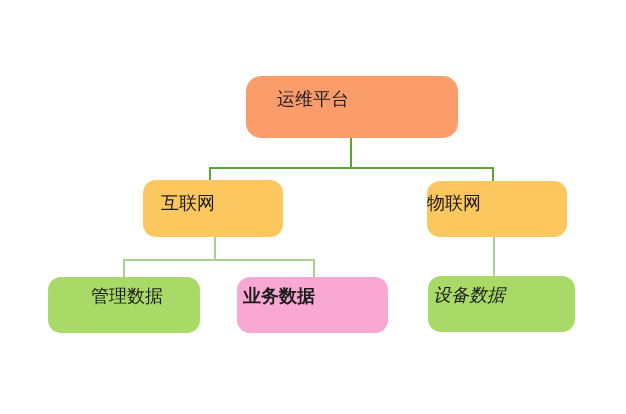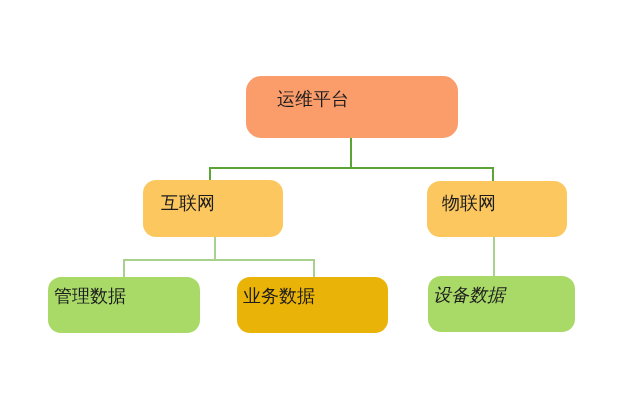--- a/index.html
+++ b/index.html
@@ -19,22 +19,22 @@
     position: absolute;
     box-sizing: border-box;
     border-radius: 13px;
     color: #1c1c1c;
     font-size: 18px;
     line-height: 1.1;
     white-space: nowrap;
   }
   .node-root   { left: 246px; top: 76px;  width: 212px; height: 62px; border-radius: 15px; padding: 14px 0 0 31px; }
   .node-internet { left: 143px; top: 180px; width: 140px; height: 57px; padding: 14px 0 0 18px; }
-  .node-iot      { left: 427px; top: 181px; width: 140px; height: 56px; padding: 13px 0 0 15px; }
-  .node-mgmt   { left: 48px;  top: 277px; width: 152px; height: 56px; padding: 10px 0 0 6px; }
+  .node-iot      { left: 427px; top: 181px; width: 140px; height: 56px; padding: 13px 0 0 0; }
+  .node-mgmt   { left: 48px;  top: 277px; width: 152px; height: 56px; padding: 10px 0 0 6px; text-align: center; }
   .node-biz    { left: 237px; top: 277px; width: 151px; height: 56px; padding: 10px 0 0 6px; }
   .node-device { left: 428px; top: 276px; width: 147px; height: 56px; padding: 10px 0 0 5px; }
 
   .edge {
     position: absolute;
     background: var(--edge-dark, #5ca436);
   }
   .edge.light { background: var(--edge-light, #a9d18e); }
   .edge.v { width: 2px; }
   .edge.h { height: 2px; }
@@ -78,21 +78,21 @@
   </div>
 
   <div class="node node-iot" style="background-color: rgb(251, 199, 94);">
     <span>物联网</span>
   </div>
 
   <div class="node node-mgmt" style="background-color: rgb(169, 218, 104);">
     <span>管理数据</span>
   </div>
 
-  <div class="node node-biz" style="background-color: #eab308;">
+  <div class="node node-biz" style="background-color: #f9a8d4; font-weight: bold;">
     <span>业务数据</span>
   </div>
 
   <div class="node node-device" style="background-color: rgb(169, 218, 104); font-style: italic;">
     <span>设备数据</span>
   </div>
 
 </div>
 
 </body></html>

